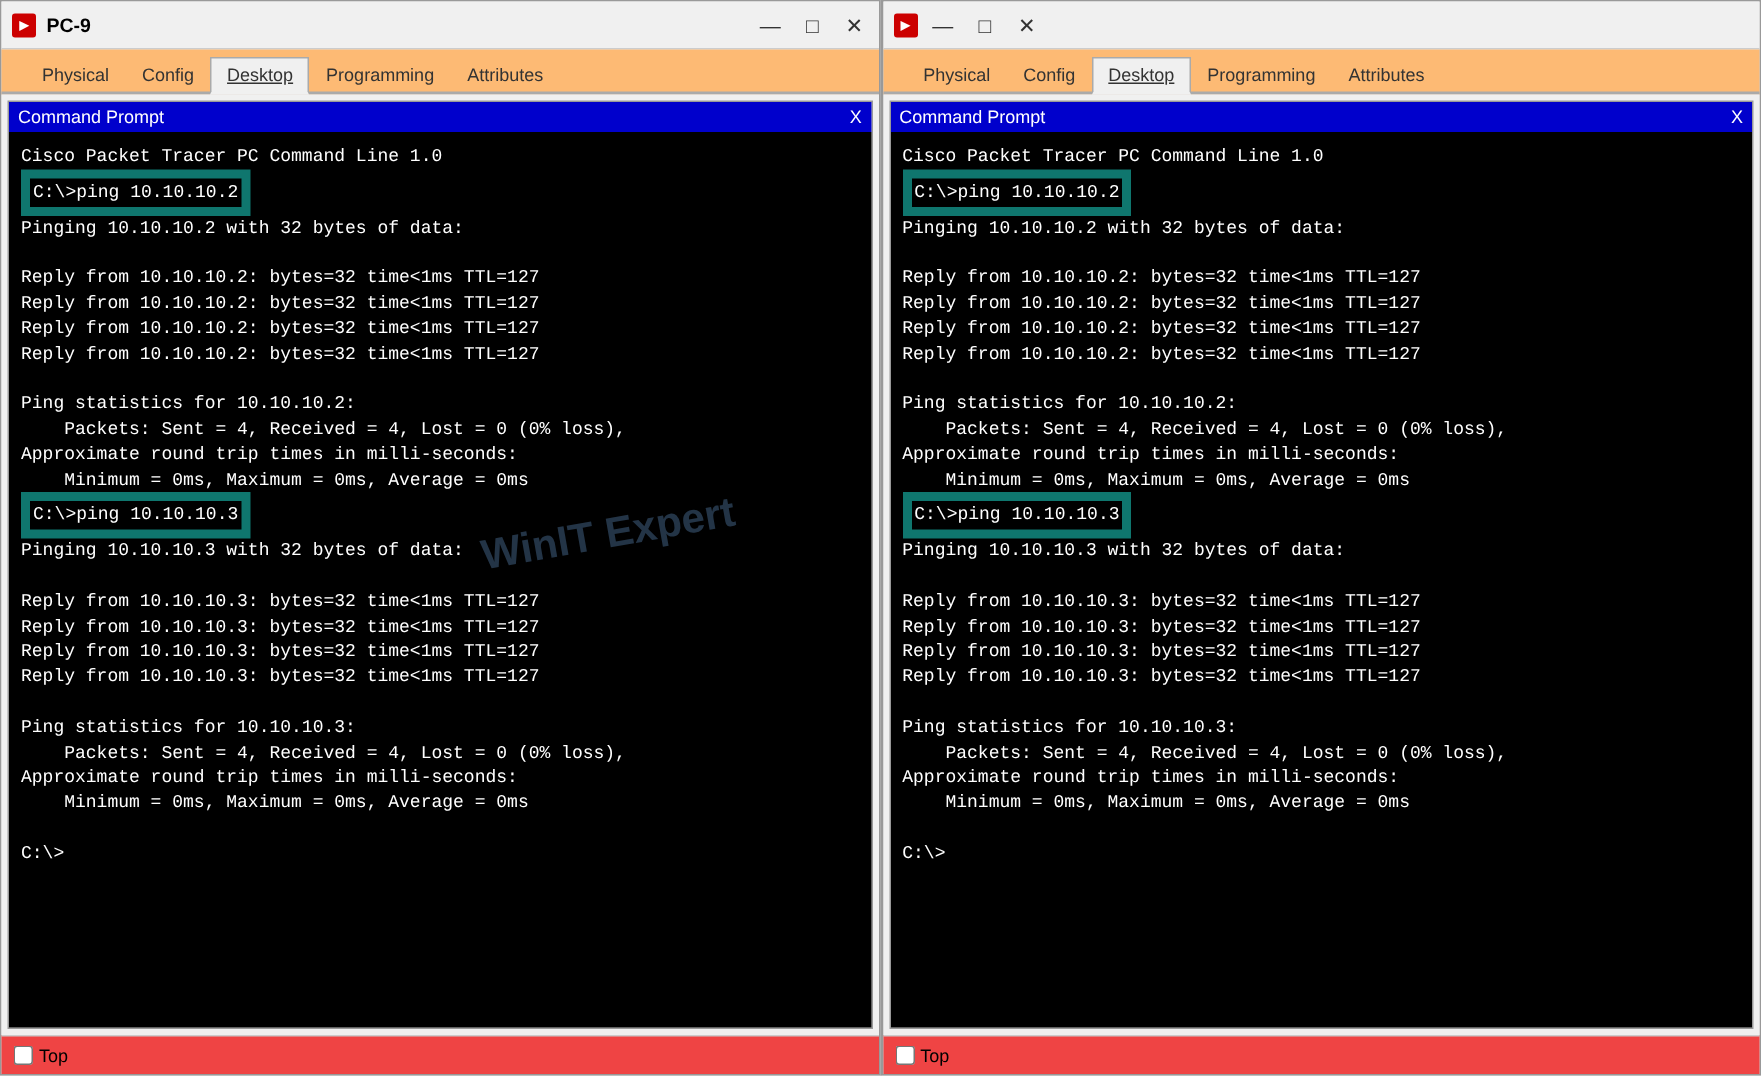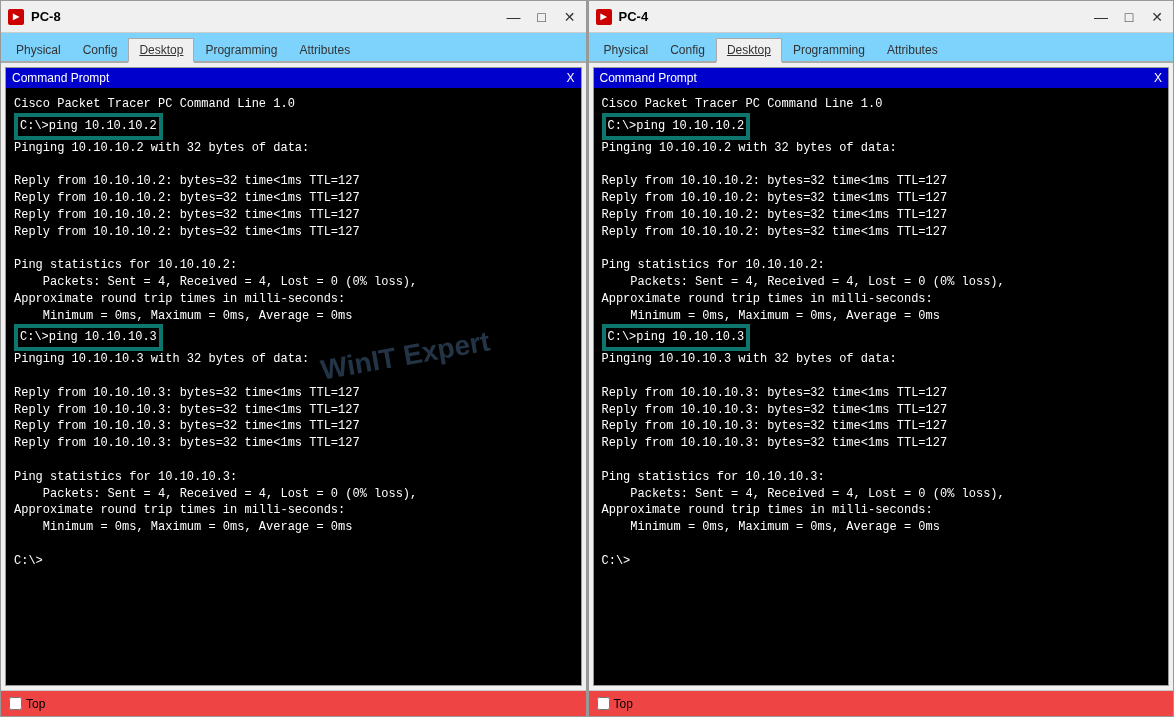--- a/index.html
+++ b/index.html
@@ -73,23 +73,23 @@
       background: none;
       border: none;
       cursor: pointer;
       color: #333;
       width: 20px;
       text-align: center;
     }
     .tab-bar {
       display: flex;
       align-items: flex-end;
-      background: #7dd3fc;
+      background: #fdba74;
       border-bottom: 2px solid #aaa;
-      padding: 0 4px;
+      padding: 0 16px;
       height: 30px;
     }
     .tab {
       font-family: Arial, sans-serif;
       font-size: 12px;
       padding: 4px 10px;
       cursor: pointer;
       border: 1px solid transparent;
       border-bottom: none;
       color: #333;
@@ -138,21 +138,21 @@
       font-family: 'Courier New', Courier, monospace;
       font-size: 12px;
       flex: 1;
       padding: 8px;
       overflow: hidden;
       white-space: pre;
       line-height: 1.4;
     }
     .cmd-highlight {
       display: inline-block;
-      border: 4px solid #0f766e;
+      border: 6px solid #0f766e;
       padding: 1px 2px;
       color: #fff;
     }
     .bottom-bar {
       display: flex;
       align-items: center;
       padding: 4px 8px;
       background: #ef4444;
       border-top: 1px solid #ccc;
       height: 26px;
@@ -190,21 +190,21 @@
 <body>
 
 <div class="windows-container" style="position:relative;">
 
   <div class="window">
 
     <div class="window-titlebar">
       <div class="window-icon">
         <div class="pc-icon">▶</div>
       </div>
-      <span class="window-title">PC-8</span>
+      <span class="window-title">PC-9</span>
       <div class="window-controls">
         <button class="win-btn">—</button>
         <button class="win-btn">□</button>
         <button class="win-btn">✕</button>
       </div>
     </div>
 
     <div class="tab-bar">
       <div class="tab">Physical</div>
       <div class="tab">Config</div>
@@ -256,21 +256,20 @@
   </div>
 
   <div class="divider"></div>
 
   <div class="window">
 
     <div class="window-titlebar">
       <div class="window-icon">
         <div class="pc-icon">▶</div>
       </div>
-      <span class="window-title">PC-4</span>
       <div class="window-controls">
         <button class="win-btn">—</button>
         <button class="win-btn">□</button>
         <button class="win-btn">✕</button>
       </div>
     </div>
 
     <div class="tab-bar">
       <div class="tab">Physical</div>
       <div class="tab">Config</div>

